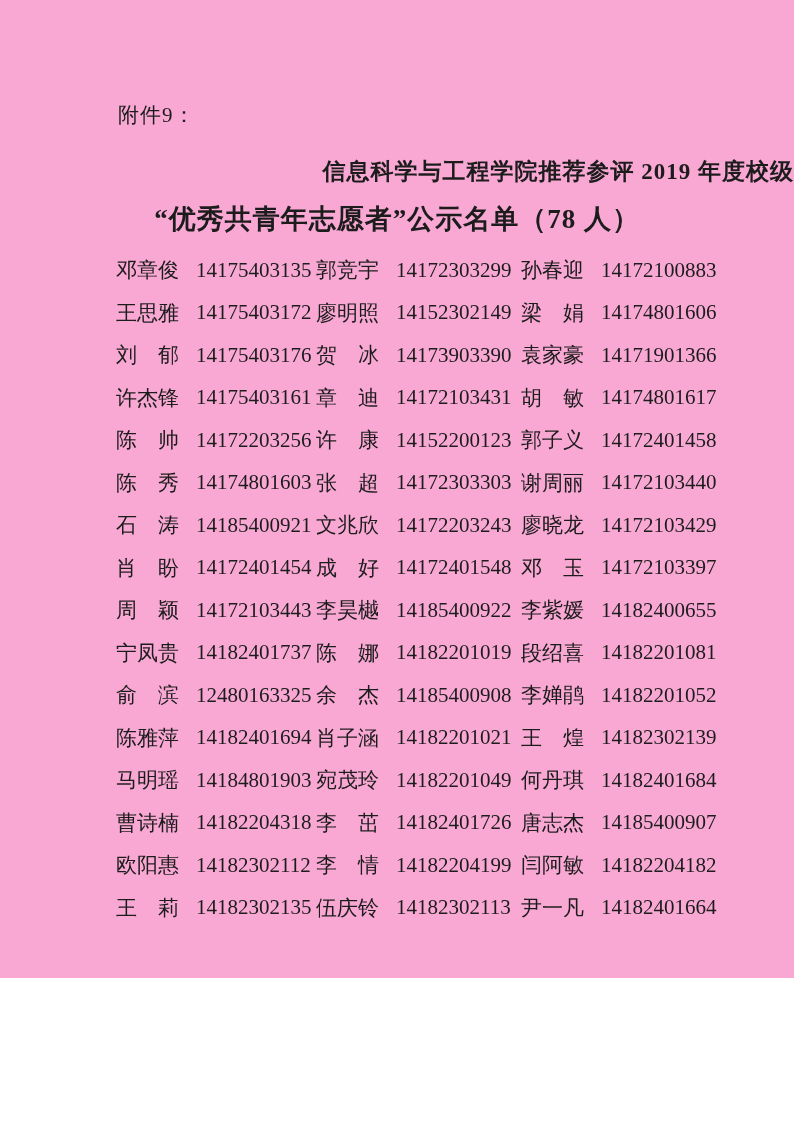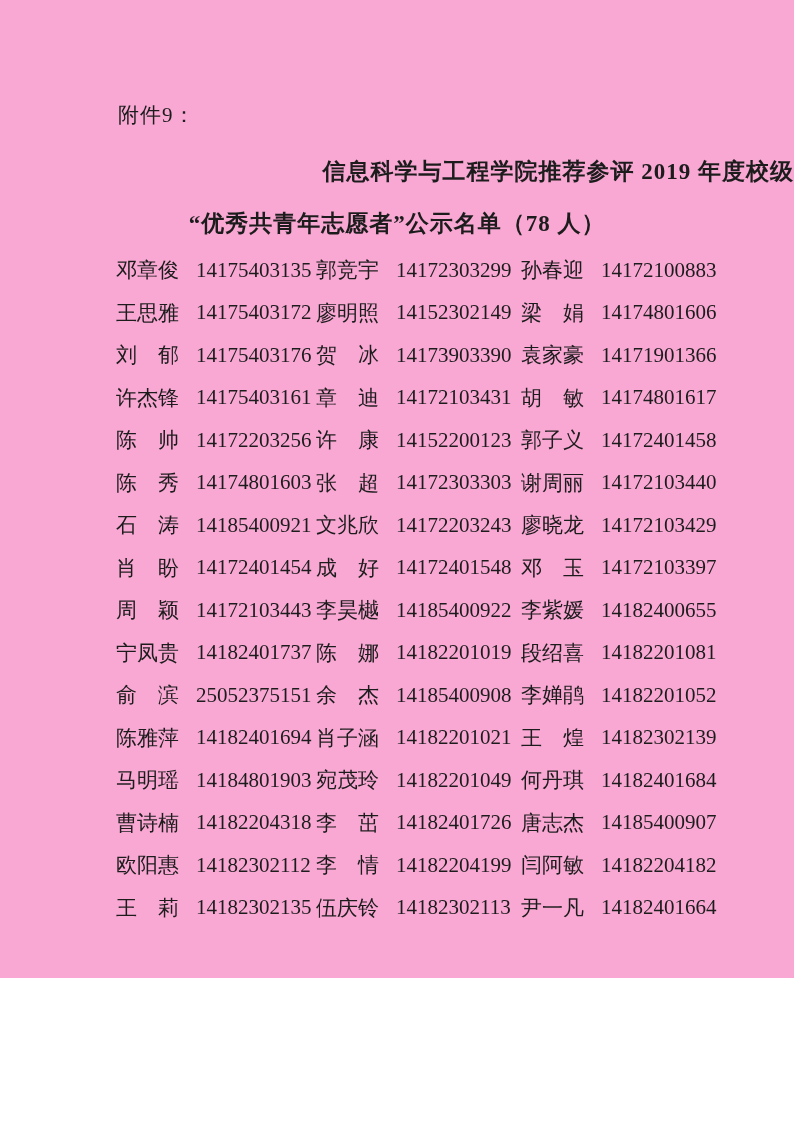--- a/index.html
+++ b/index.html
@@ -32,24 +32,23 @@
     font-size: 23px;
     font-weight: bold;
     letter-spacing: 1px;
   }
   .doc-title-line2 {
     position: absolute;
     left: 0;
     right: 0;
     top: 201px;
     text-align: center;
-    font-size: 23px;
+    font-size: 27px;
     font-weight: bold;
     letter-spacing: 1px;
-    margin-top: 7px;
   }
   .roster-table {
     position: absolute;
     left: 116px;
     top: 249px;
     width: 598px;
   }
   .row {
     display: grid;
     grid-template-columns: 80px 120px 80px 125px 80px 113px;
@@ -150,21 +149,21 @@
       <div class="row">
         <span class="name-cell">宁凤贵</span>
         <span class="id-cell">14182401737</span>
         <span class="name-cell">陈　娜</span>
         <span class="id-cell">14182201019</span>
         <span class="name-cell">段绍喜</span>
         <span class="id-cell">14182201081</span>
       </div>
       <div class="row">
         <span class="name-cell">俞　滨</span>
-        <span class="id-cell">25052375151</span>
+        <span class="id-cell">12480163325</span>
         <span class="name-cell">余　杰</span>
         <span class="id-cell">14185400908</span>
         <span class="name-cell">李婵鹃</span>
         <span class="id-cell">14182201052</span>
       </div>
       <div class="row">
         <span class="name-cell">陈雅萍</span>
         <span class="id-cell">14182401694</span>
         <span class="name-cell">肖子涵</span>
         <span class="id-cell">14182201021</span>

